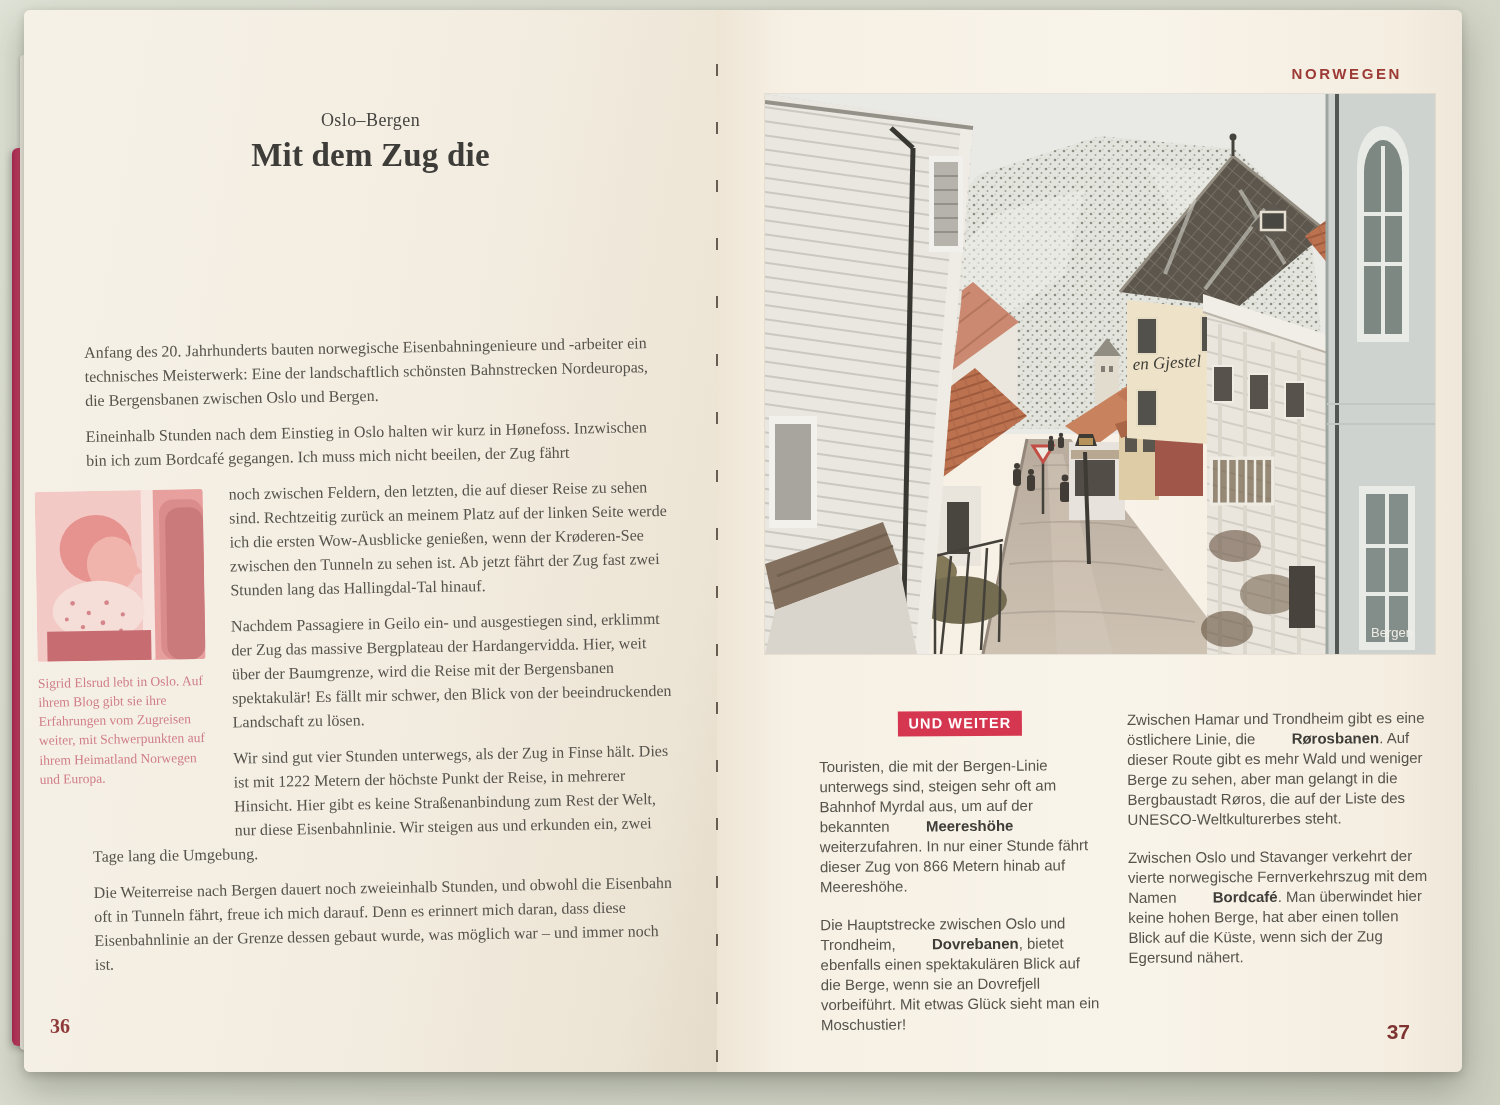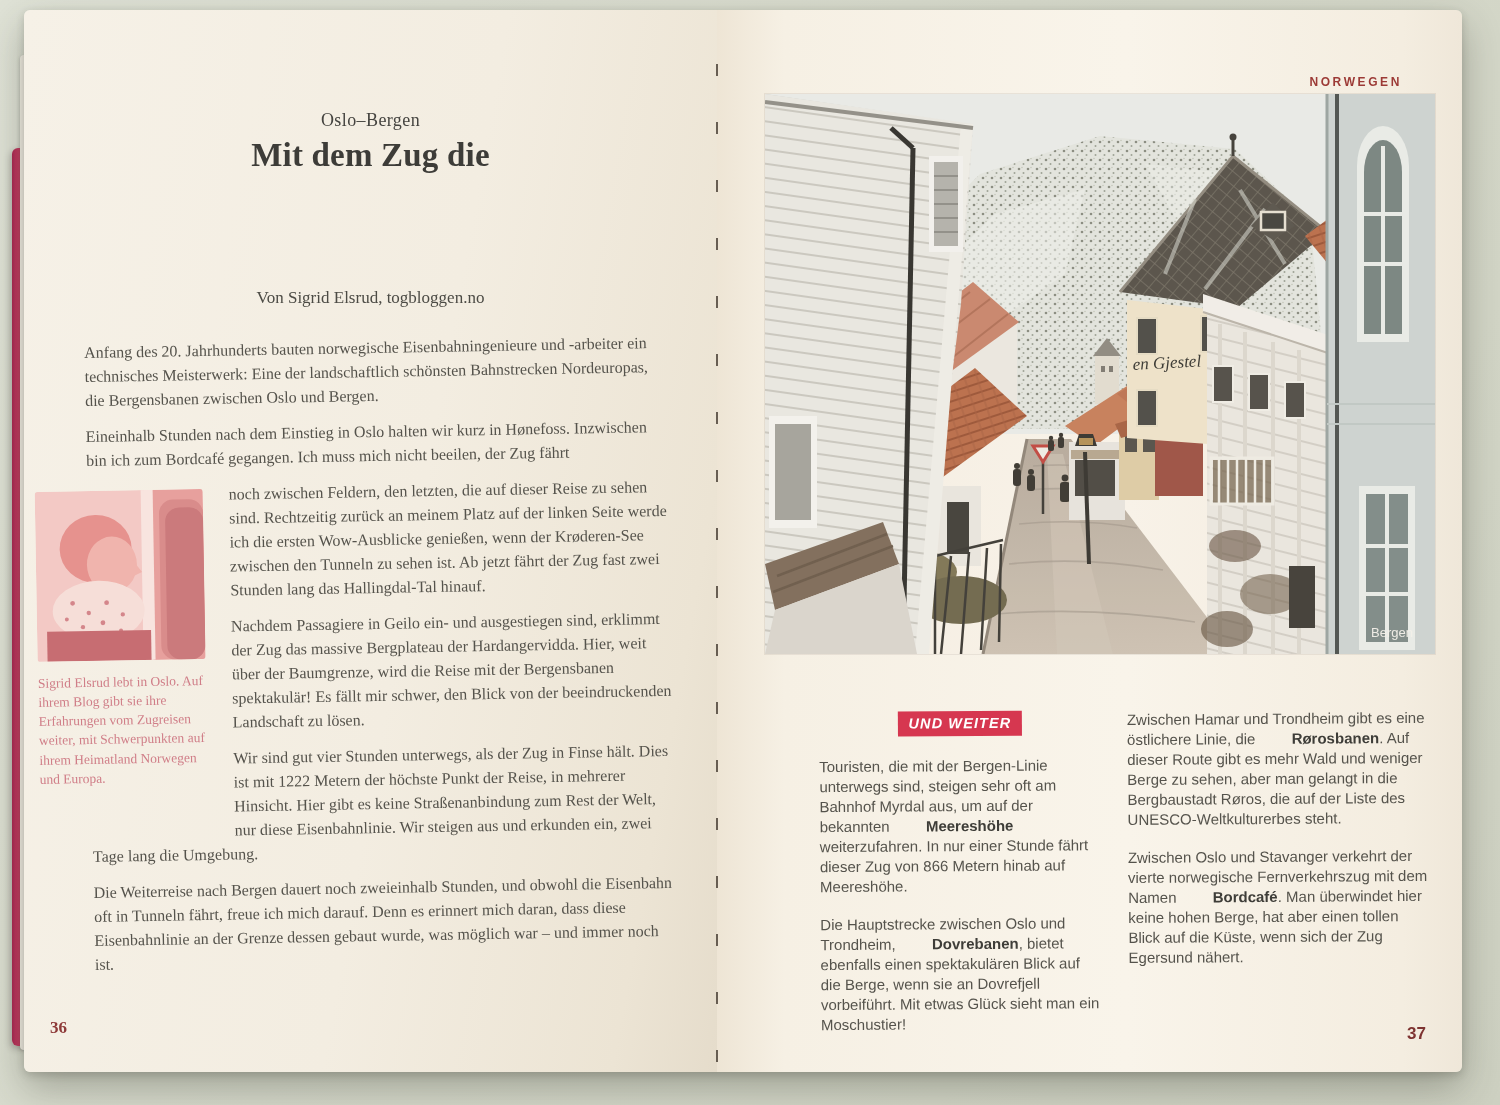--- a/index.html
+++ b/index.html
@@ -28,50 +28,49 @@
   .title{position:absolute;top:126px;left:0;width:100%;text-align:center;
     font-size:33px;line-height:1.2;font-weight:700;color:#3d3c38;letter-spacing:.2px;}
   .byline{position:absolute;top:278px;left:0;width:100%;text-align:center;
     font-size:17px;color:#4c4b45;}
   .article{position:absolute;left:60px;top:330px;width:584px;font-size:16px;line-height:24px;
     color:#55534c;transform:rotate(-1deg);transform-origin:60px 0;}
   .article p{margin:0 0 12px;}
   .photo-float{float:left;width:172px;margin:6px 22px 45px -52px;}
   .author-photo{width:168px;height:170px;border-radius:3px;overflow:hidden;display:block;}
   .author-caption{margin-top:12px;font-size:13.5px;line-height:1.42;color:#d07e88;padding-right:4px;}
-  .pagenum-left{position:absolute;left:26px;bottom:34px;font-size:17px;font-weight:700;color:#8e3a39;}
+  .pagenum-left{position:absolute;left:26px;bottom:34px;font-size:20px;font-weight:700;color:#8e3a39;}
   
-  .section-header{position:absolute;top:65px;right:60px;font-size:12px;font-weight:700;
+  .section-header{position:absolute;top:55px;right:60px;font-size:15px;font-weight:700;
     letter-spacing:2.6px;color:#9c3a36;}
   .photo-wrap{position:absolute;left:48px;top:84px;width:670px;height:560px;overflow:hidden;
     box-shadow:0 0 0 1px rgba(120,110,95,.12);}
   .columns{position:absolute;left:103px;top:700px;width:612px;display:flex;gap:26px;
     transform:rotate(-0.4deg);}
   .col-1{width:282px;} .col-2{width:304px;}
   .badge-row{text-align:center;margin:0 0 20px;}
   .badge{display:inline-block;background:#d63750;color:#ffffff;font-weight:700;font-size:14.5px;
-    letter-spacing:1.1px;padding:4px 11px 5px;font-style:italic;}
+    letter-spacing:1.1px;padding:4px 11px 5px;}
   .columns p{margin:0 0 18px;font-size:15px;line-height:20px;color:#55534c;}
   .columns b{font-weight:700;color:#3e3d38;padding-left:32px;}
-  .pagenum-right{position:absolute;right:36px;bottom:28px;font-size:17px;font-weight:700;color:#7e3331;}
+  .pagenum-right{position:absolute;right:52px;bottom:28px;font-size:21px;font-weight:700;color:#7e3331;}
 </style>
 </head>
 <body>
 
 <div class="cover-edge"></div>
 <div class="pages-edge"></div>
 
 <div class="book">
 
   <div class="page-left">
     <div class="kicker">Oslo–Bergen</div>
     <div class="title">
       <div>Mit dem Zug die</div>
     </div>
-    <div class="byline">Von Sigrid Elsrud, togbloggen.no</div>
 
     <div class="article">
       <p>Anfang des 20. Jahrhunderts bauten norwegische Eisenbahningenieure und -arbeiter ein technisches Meisterwerk: Eine der landschaftlich schönsten Bahnstrecken Nordeuropas, die Bergensbanen zwischen Oslo und Bergen.</p>
       <p>Eineinhalb Stunden nach dem Einstieg in Oslo halten wir kurz in Hønefoss. Inzwischen bin ich zum Bordcafé gegangen. Ich muss mich nicht beeilen, der Zug fährt</p>
 
       <div class="photo-float">
         <svg class="author-photo" viewBox="0 0 168 170" role="img">
           <rect x="0" y="0" width="168" height="170" fill="#f3c9c5"></rect>
           <rect x="116" y="0" width="52" height="170" fill="#e7a09d"></rect>
           <rect x="124" y="10" width="44" height="160" rx="14" fill="#d98c8b"></rect>

